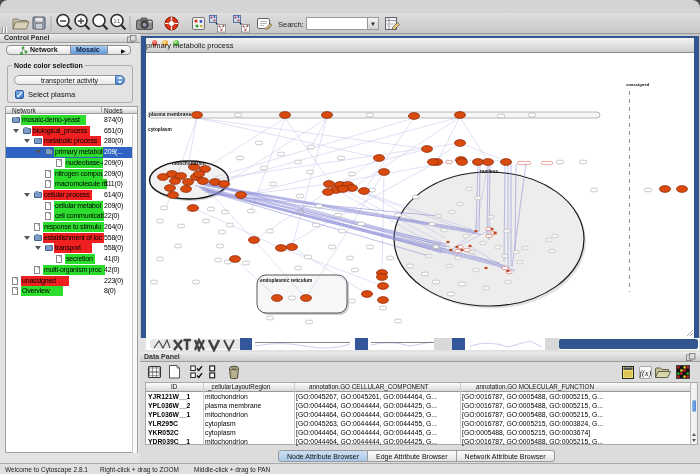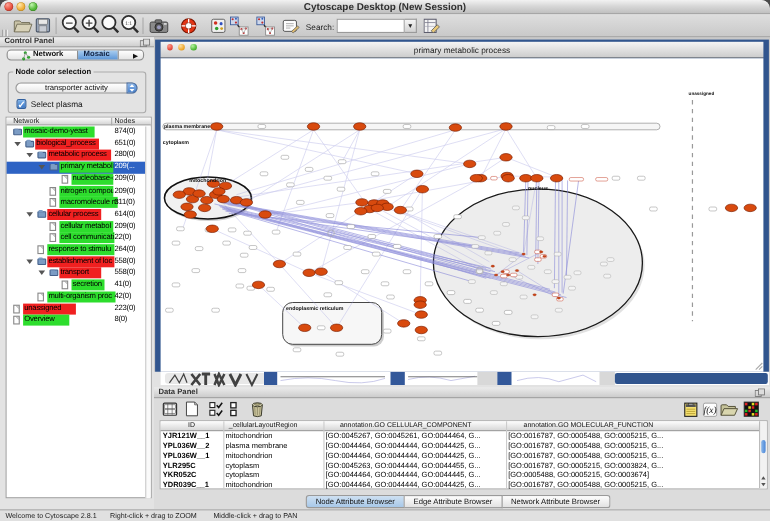--- a/index.html
+++ b/index.html
@@ -47,21 +47,21 @@
 .grn{background:#2ddd2d;}
 .red{background:#f02020;}
 .arrow{position:absolute;top:3px;width:0;height:0;border-left:3px solid transparent;border-right:3px solid transparent;border-top:4px solid #555;}
 .folder{position:absolute;top:2px;width:8px;height:6px;background:#7c9cc4;border:0.5px solid #44618c;border-radius:1px;}
 .folder:before{content:"";position:absolute;left:0;top:-1.5px;width:3.5px;height:1.5px;background:#7c9cc4;border-radius:1px 1px 0 0;}
 .doc{position:absolute;top:1px;width:6px;height:8px;background:linear-gradient(225deg,#c9c9c9 2px,#fff 2px);border:0.6px solid #888;}
 
 #desktop{position:absolute;left:140px;top:34px;width:560px;height:318px;background:#c8c8c8;}
 #iwin{position:absolute;left:1px;top:2px;width:558px;height:313px;background:#31558e;}
 #ititle{position:absolute;left:5px;top:1.5px;width:548px;height:15px;background:linear-gradient(#f4f4f4,#cdcdcd);border-bottom:1px solid #8c8c8c;}
-#ititle .t{position:absolute;left:0;right:0;top:3px;text-align:center;font-size:7.5px;color:#1a1a1a;}
+#ititle .t{position:absolute;left:0;right:0;top:3px;font-size:7.5px;color:#1a1a1a;}
 .ilight{position:absolute;top:2.5px;width:5.5px;height:5.5px;border-radius:50%;}
 #canvas{position:absolute;left:5px;top:17px;width:548px;height:285px;background:#fff;}
 
 #strip{position:absolute;left:0px;top:304px;width:560px;height:14px;background:#e8e8e8;}
 
 #dp{position:absolute;left:140px;top:352px;width:560px;height:111px;background:#dcdcdc;}
 #dphead{position:absolute;left:0;top:0;width:560px;height:10px;background:linear-gradient(#ececec,#cccccc);border-bottom:1px solid #9f9f9f;}
 #dphead .t{position:absolute;left:4px;top:0.5px;font-size:7px;font-weight:bold;color:#333;}
 #dptools{position:absolute;left:0;top:11px;width:560px;height:19px;}
 #dptable{position:absolute;left:5px;top:30px;width:553px;height:63px;background:#fff;border:1px solid #aaa;}
@@ -79,26 +79,20 @@
 .dtab{display:inline-block;height:12px;line-height:12px;padding:0 8px;background:linear-gradient(#fdfdfd,#e2e2e2);border:1px solid #9a9a9a;border-left:none;}
 .dtab.first{border-left:1px solid #9a9a9a;border-radius:3px 0 0 3px;}
 .dtab.last{border-radius:0 3px 3px 0;}
 .dtab.sel{background:linear-gradient(#cde0f2,#a8c8e8);}
 
 #status{position:absolute;left:0;top:463px;width:700px;height:11px;background:#e0e0e0;border-top:1px solid #aaa;font-size:6.5px;color:#222;}
 #status span{position:absolute;top:2px;}
 </style></head>
 <body>
 <div id="win">
-  <div id="titlebar">
-    <div class="light" id="l1"></div>
-      <div class="light" id="l2"></div>
-      <div class="light" id="l3"></div>
-    <div class="t">Cytoscape Desktop (New Session)</div>
-  </div>
   <div id="toolbar">
     <svg width="700" height="21" viewBox="0 0 700 21" id="tbicons">
         <g transform="translate(12,3)">
           <path d="M1 13 L1 4 Q1 3 2 3 L6 3 L7.5 4.5 L15 4.5 L15 6" fill="#c9c3a8" stroke="#6b6650" stroke-width="0.8"></path>
           <path d="M1 13 L3.5 6 L17 6 L14.5 13 Z" fill="#d8d2b8" stroke="#6b6650" stroke-width="0.8"></path>
         </g>
         <g transform="translate(32,3)">
           <rect x="1" y="1" width="12" height="12" rx="1" fill="#9aa6b8" stroke="#4a5668"></rect>
           <rect x="3" y="1.5" width="8" height="4.5" fill="#e8e8e8" stroke="#666" stroke-width="0.5"></rect>
           <rect x="3.5" y="7.5" width="7" height="5.5" fill="#c8ccd4" stroke="#666" stroke-width="0.5"></rect>

